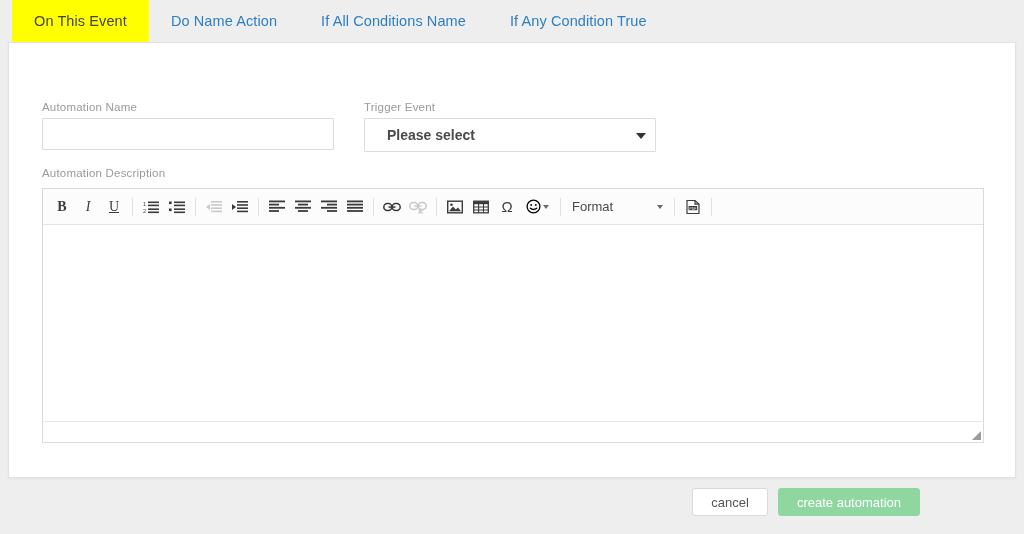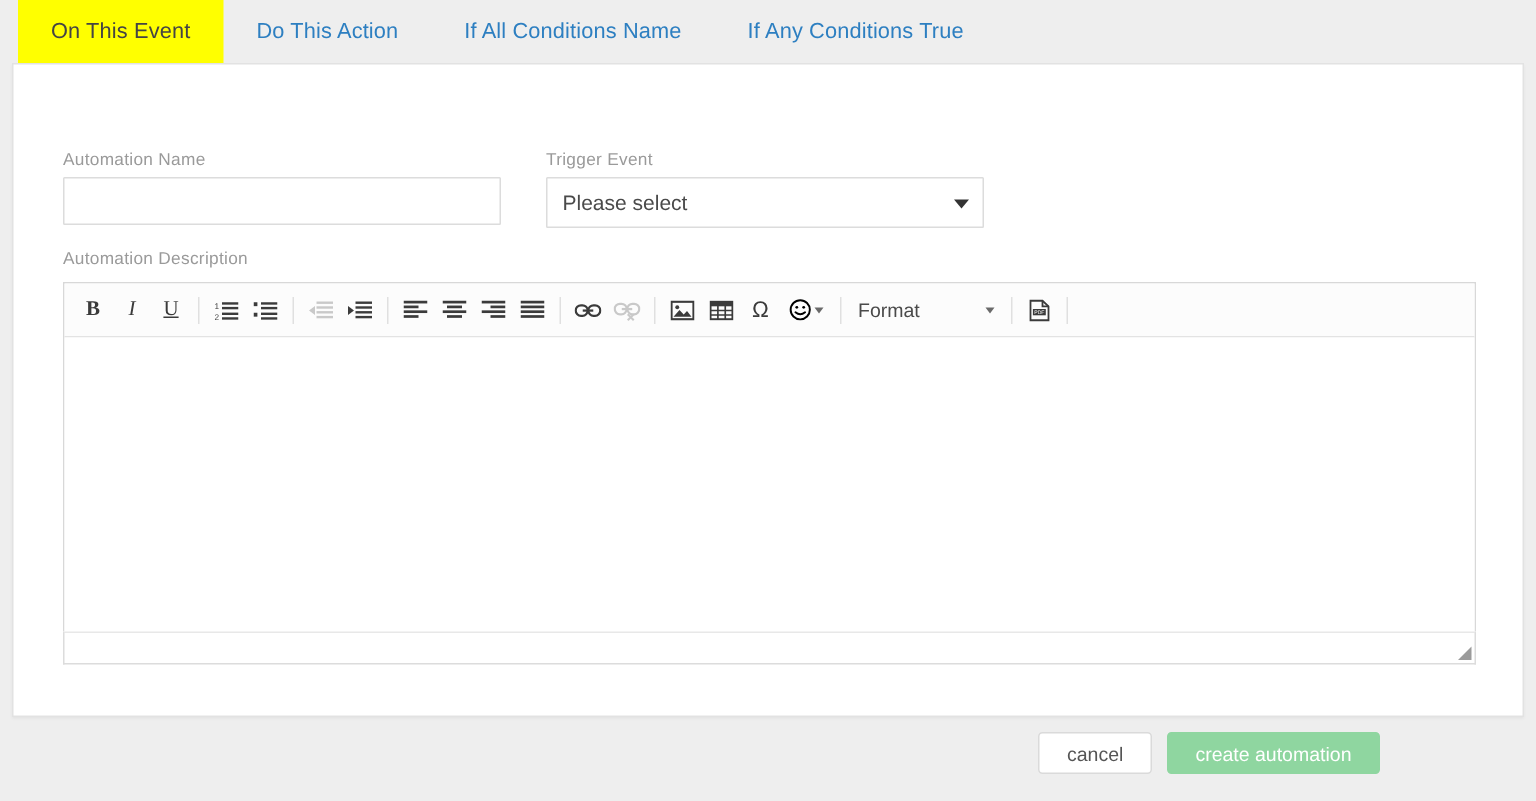--- a/index.html
+++ b/index.html
@@ -104,23 +104,23 @@
     height: 34px;
   }
   .select-box {
     width: 100%;
     height: 34px;
     border: 1px solid #dcdcdc;
     background: #fff;
     box-sizing: border-box;
     display: flex;
     align-items: center;
-    padding: 0 10px;
+    padding: 0 22px;
     font-size: 14px;
-    font-weight: normal;
+    font-weight: bold;
     color: #4a4a4a;
     cursor: pointer;
     border-radius: 1px;
   }
   .caret {
     position: absolute;
     right: 10px;
     top: 50%;
     margin-top: -2px;
     width: 0; height: 0;
@@ -271,27 +271,27 @@
   }
 </style>
 </head>
 <body>
 
 <div class="tabbar">
   <div class="tab active">
     <span>On This Event</span>
   </div>
   <div class="tab">
-    <span>Do This Action</span>
+    <span>Do Name Action</span>
   </div>
   <div class="tab">
     <span>If All Conditions Name</span>
   </div>
   <div class="tab">
-    <span>If Any Conditions True</span>
+    <span>If Any Condition True</span>
   </div>
 </div>
 
 <div class="card">
 
 
   <div class="row-top">
 
     <div class="fg-name">
       <div class="field-label">Automation Name</div>

